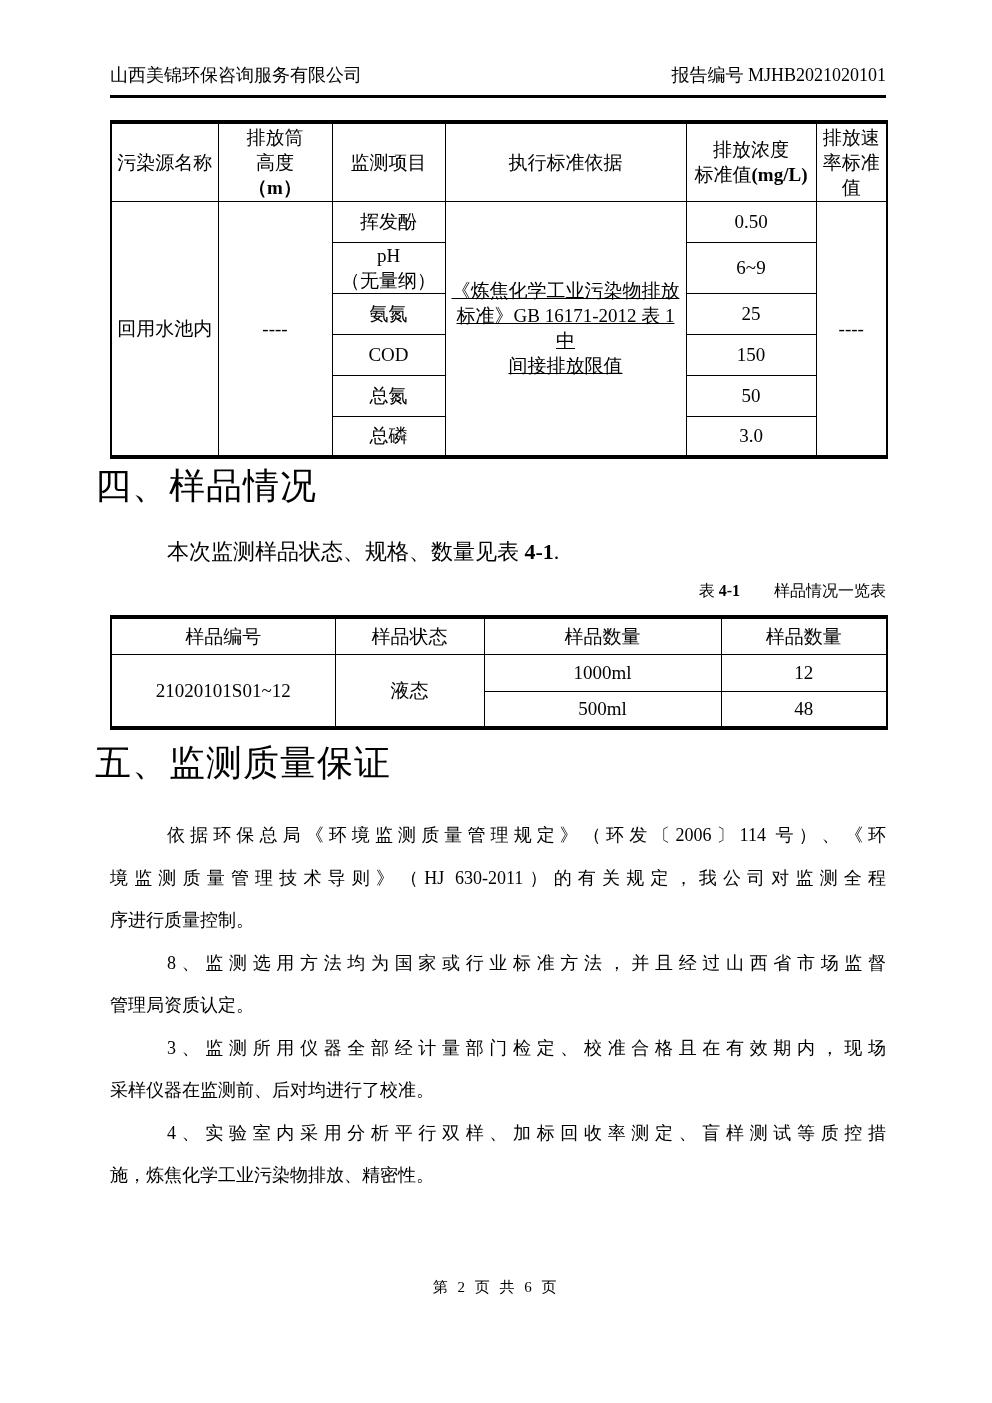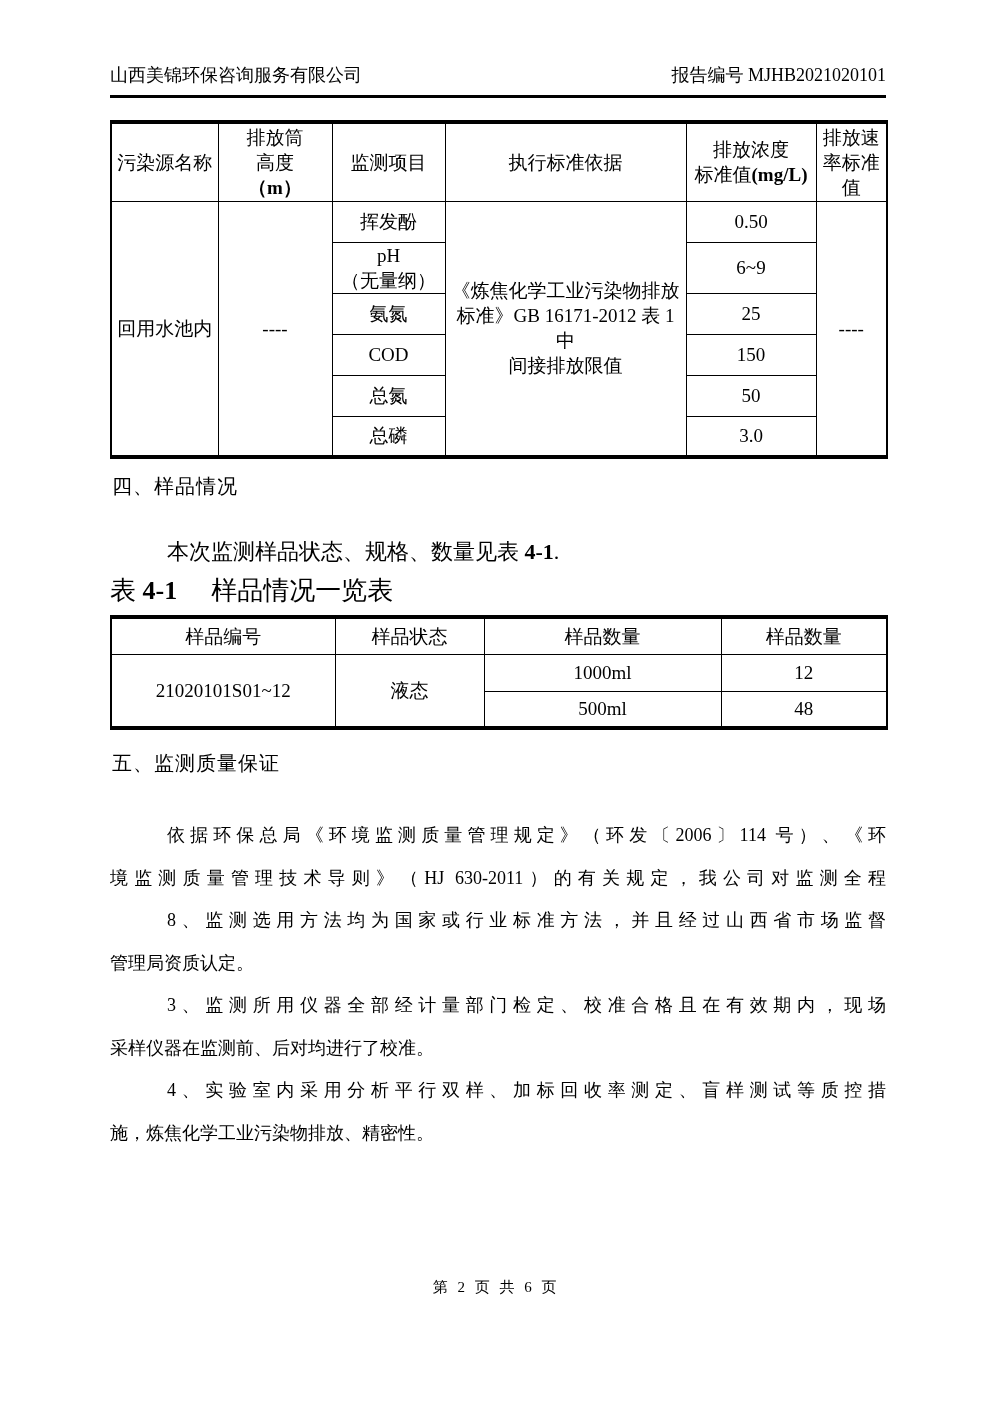--- a/index.html
+++ b/index.html
@@ -24,34 +24,34 @@
   }
   .std-table {
     position:absolute; left:110px; top:120px; width:776px;
     border-top:4px solid #000; border-bottom:4px solid #000;
     border-left:2px solid #000; border-right:2px solid #000;
   }
   .std-table tr.hdr { height:79px; }
   .std-table tr.body-row { height:41px; }
   .preline { white-space:pre-line; }
   .ph-cell { line-height:21px; }
-  .basis-cell { line-height:27px; }
+  .basis-cell { line-height:27px;text-decoration:underline; }
   .b { font-weight:bold; }
 
   
-  .sec-title { position:absolute; left:112px; font-size:20px; line-height:32px; letter-spacing:1px; }
+  .sec-title { position:absolute; left:95px; font-size:36px; line-height:32px; letter-spacing:1px; }
   #sec4-title { top:470px; }
   #sec5-title { top:747px; }
   .intro {
     position:absolute; left:110px; top:537px; width:776px;
     font-size:22px; line-height:30px; text-indent:57px;
   }
   .tbl-caption {
     position:absolute; left:110px; top:578px; width:776px;
-    text-align:left; font-size:26px; line-height:26px;
+    text-align:right; font-size:16px; line-height:26px;
   }
   .cap-gap { display:inline-block; width:34px; }
 
   
   .sample-table {
     position:absolute; left:110px; top:615px; width:776px;
     border-top:4px solid #000; border-bottom:4px solid #000;
     border-left:2px solid #000; border-right:2px solid #000;
   }
   .sample-table tr { height:37px; }
@@ -172,20 +172,21 @@
         <td>48</td>
       </tr>
     </tbody>
   </table>
 
   <div class="sec-title" id="sec5-title">五、监测质量保证</div>
 
   <div class="sec5-body">
     <div class="ln indent jst">依据环保总局《环境监测质量管理规定》（环发〔2006〕114 号）、《环</div>
     <div class="ln jst">境监测质量管理技术导则》（HJ 630-2011）的有关规定，我公司对监测全程</div>
+    <div class="ln">序进行质量控制。</div>
     <div class="ln indent jst">8、监测选用方法均为国家或行业标准方法，并且经过山西省市场监督</div>
     <div class="ln">管理局资质认定。</div>
     <div class="ln indent jst">3、监测所用仪器全部经计量部门检定、校准合格且在有效期内，现场</div>
     <div class="ln">采样仪器在监测前、后对均进行了校准。</div>
     <div class="ln indent jst">4、实验室内采用分析平行双样、加标回收率测定、盲样测试等质控措</div>
     <div class="ln">施，炼焦化学工业污染物排放、精密性。</div>
   </div>
 
   <div class="doc-footer">第 2 页 共 6 页</div>
 

